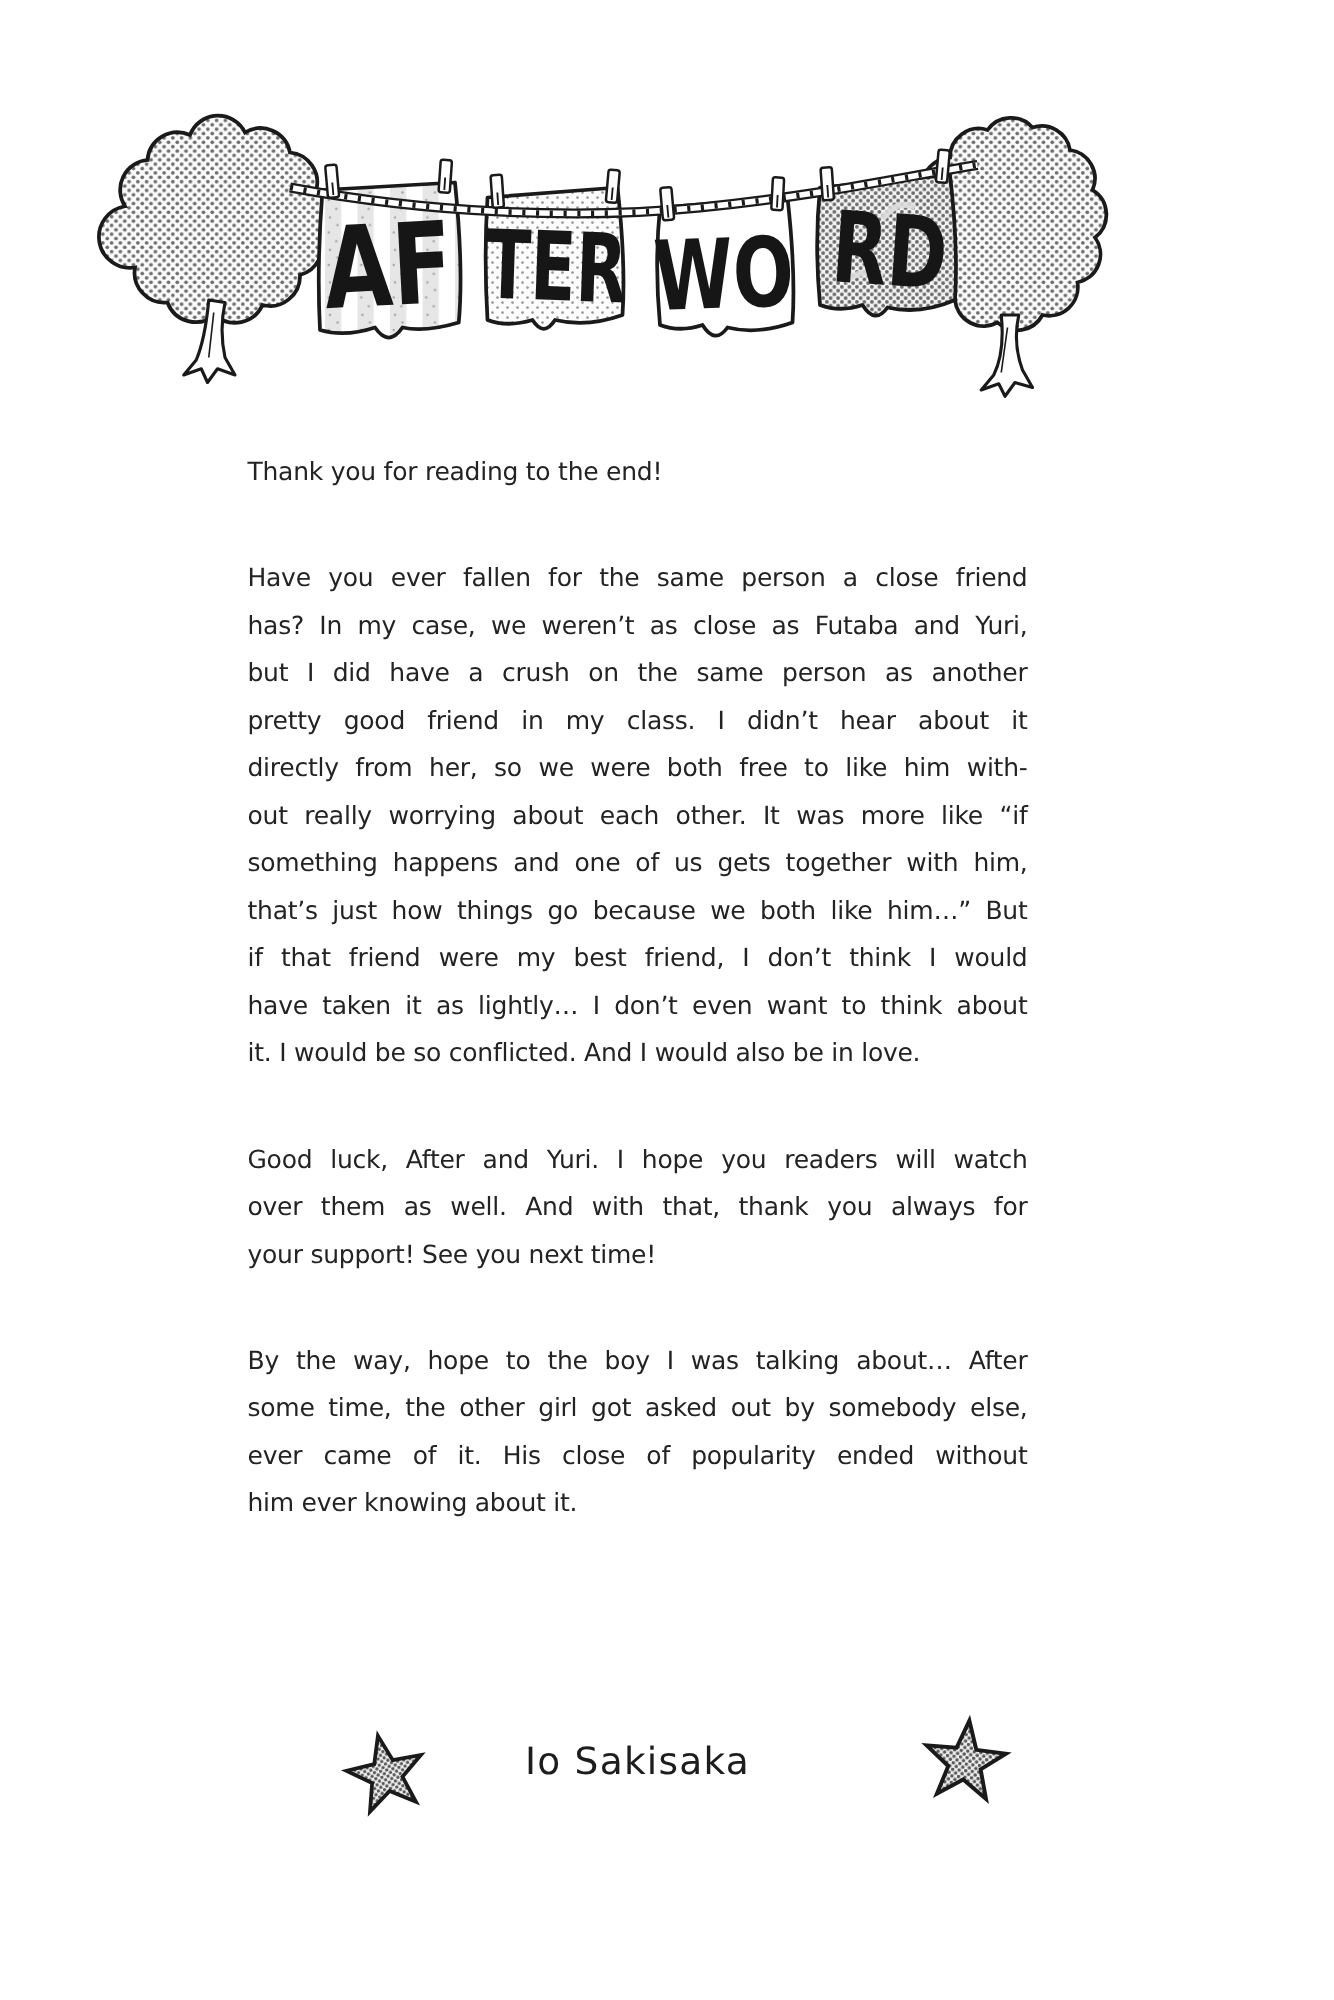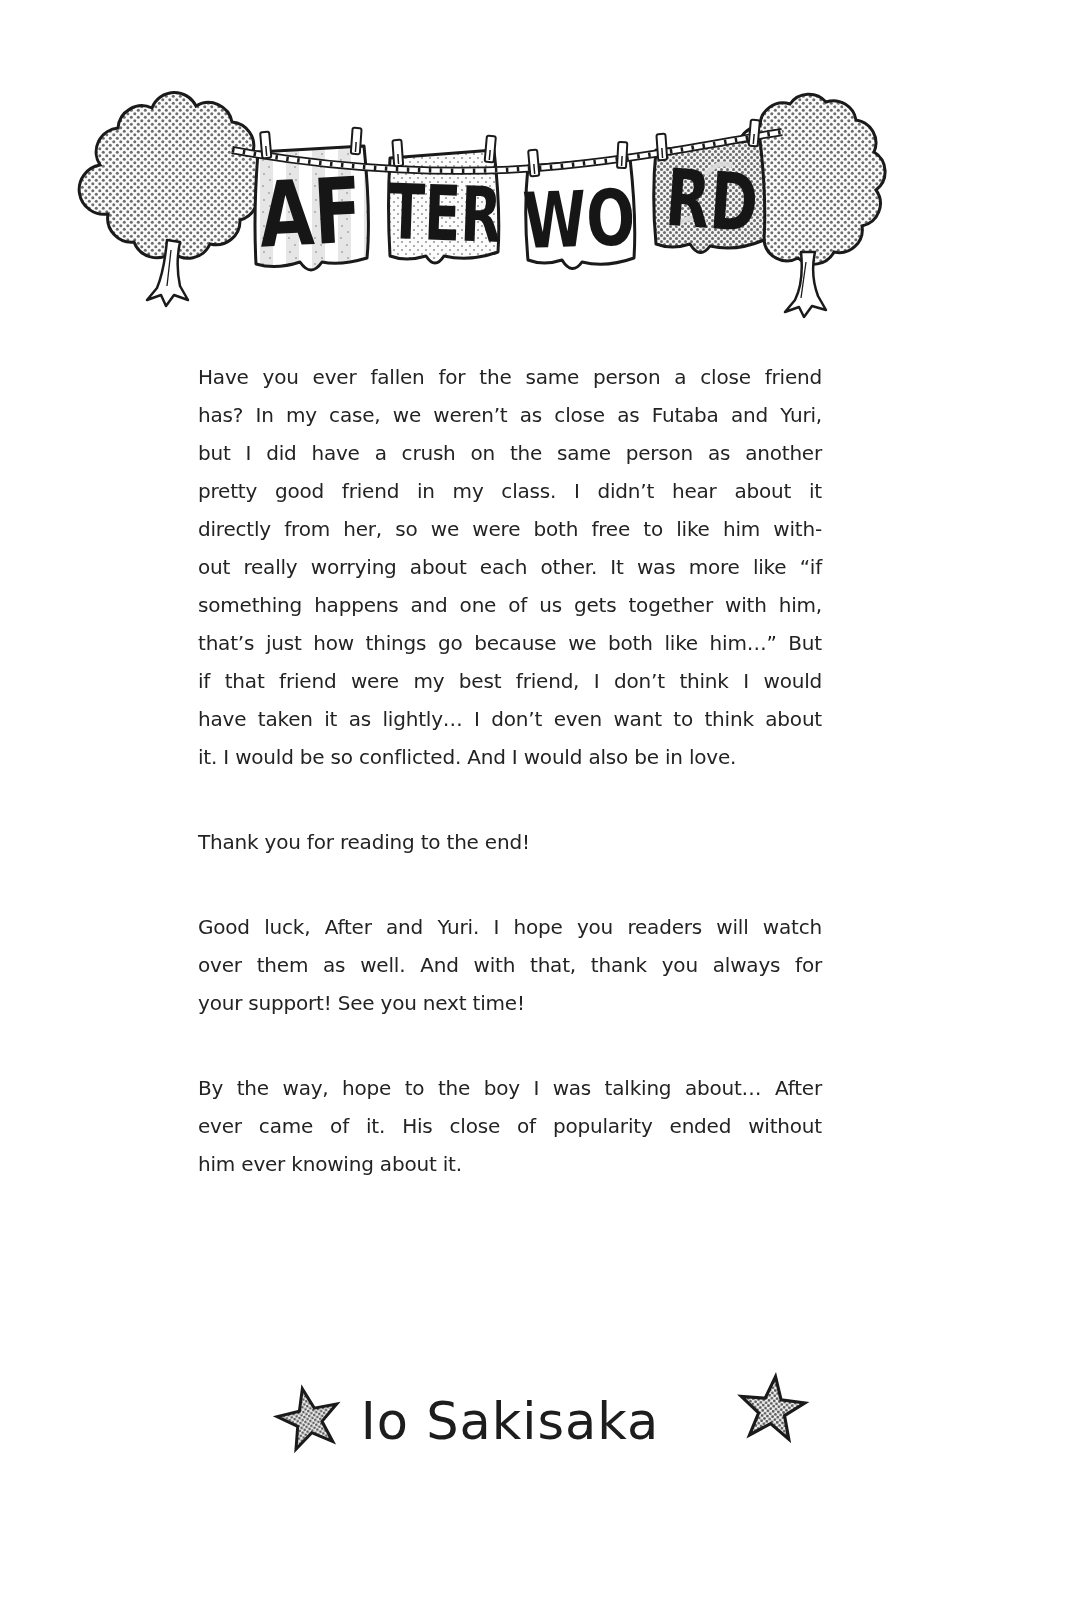--- a/index.html
+++ b/index.html
@@ -35,21 +35,21 @@
     text-align-last: justify;
     text-justify: inter-word;
   }
   .text-line.para-end { text-align-last: left; }
   .signature {
     position: absolute;
     left: 198px;
     top: 1392px;
     width: 624px;
     text-align: center;
-    font-size: 51px;
+    font-size: 30px;
     letter-spacing: 1px;
     color: #1d1d1d;
   }
   .banner-letter {
     font-family: "DejaVu Sans", sans-serif;
     font-weight: bold;
     fill: #161616;
   }
 </style>
 </head>
@@ -170,46 +170,47 @@
 
     <g transform="translate(309,1420) rotate(-12)">
       <path d="M0,-32 L7.6,-10.5 L30.4,-9.9 L12.4,4 L18.8,25.9 L0,13 L-18.8,25.9 L-12.4,4 L-30.4,-9.9 L-7.6,-10.5 Z" fill="url(#ht-star)" stroke="#1a1a1a" stroke-width="3" stroke-linejoin="miter"></path>
     </g>
     <g transform="translate(772,1410) rotate(6) scale(1.05)">
       <path d="M0,-32 L7.6,-10.5 L30.4,-9.9 L12.4,4 L18.8,25.9 L0,13 L-18.8,25.9 L-12.4,4 L-30.4,-9.9 L-7.6,-10.5 Z" fill="url(#ht-star)" stroke="#1a1a1a" stroke-width="3" stroke-linejoin="miter"></path>
     </g>
   </svg>
 
   <div class="body-text">
+    <div class="para">
+      <div class="text-line para-end">Thank you for reading to the end!</div>
+    </div>
+
     <div class="para">
       <div class="text-line">Have you ever fallen for the same person a close friend</div>
       <div class="text-line">has? In my case, we weren’t as close as Futaba and Yuri,</div>
       <div class="text-line">but I did have a crush on the same person as another</div>
       <div class="text-line">pretty good friend in my class. I didn’t hear about it</div>
       <div class="text-line">directly from her, so we were both free to like him with-</div>
       <div class="text-line">out really worrying about each other. It was more like “if</div>
       <div class="text-line">something happens and one of us gets together with him,</div>
       <div class="text-line">that’s just how things go because we both like him…” But</div>
       <div class="text-line">if that friend were my best friend, I don’t think I would</div>
       <div class="text-line">have taken it as lightly… I don’t even want to think about</div>
       <div class="text-line para-end">it. I would be so conflicted. And I would also be in love.</div>
     </div>
 
     <div class="para">
-      <div class="text-line para-end">Thank you for reading to the end!</div>
-    </div>
-
-    <div class="para">
       <div class="text-line">Good luck, After and Yuri. I hope you readers will watch</div>
       <div class="text-line">over them as well. And with that, thank you always for</div>
       <div class="text-line para-end">your support! See you next time!</div>
     </div>
 
     <div class="para">
       <div class="text-line">By the way, hope to the boy I was talking about… After</div>
+      <div class="text-line">some time, the other girl got asked out by somebody else,</div>
       <div class="text-line">ever came of it. His close of popularity ended without</div>
       <div class="text-line para-end">him ever knowing about it.</div>
     </div>
   </div>
 
   <div class="signature">Io Sakisaka</div>
 
 </div>
 
 </body></html>

